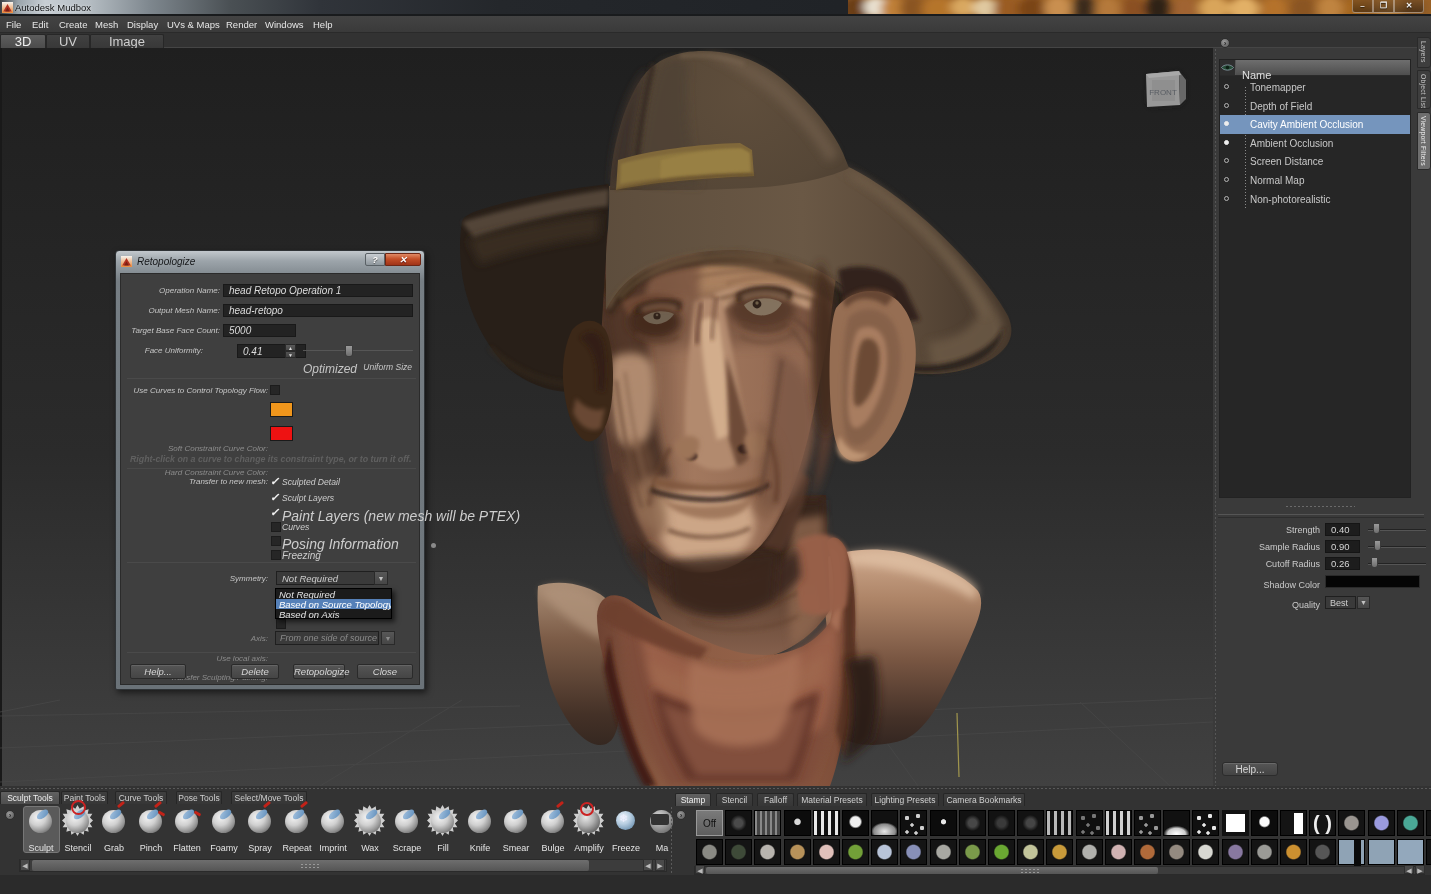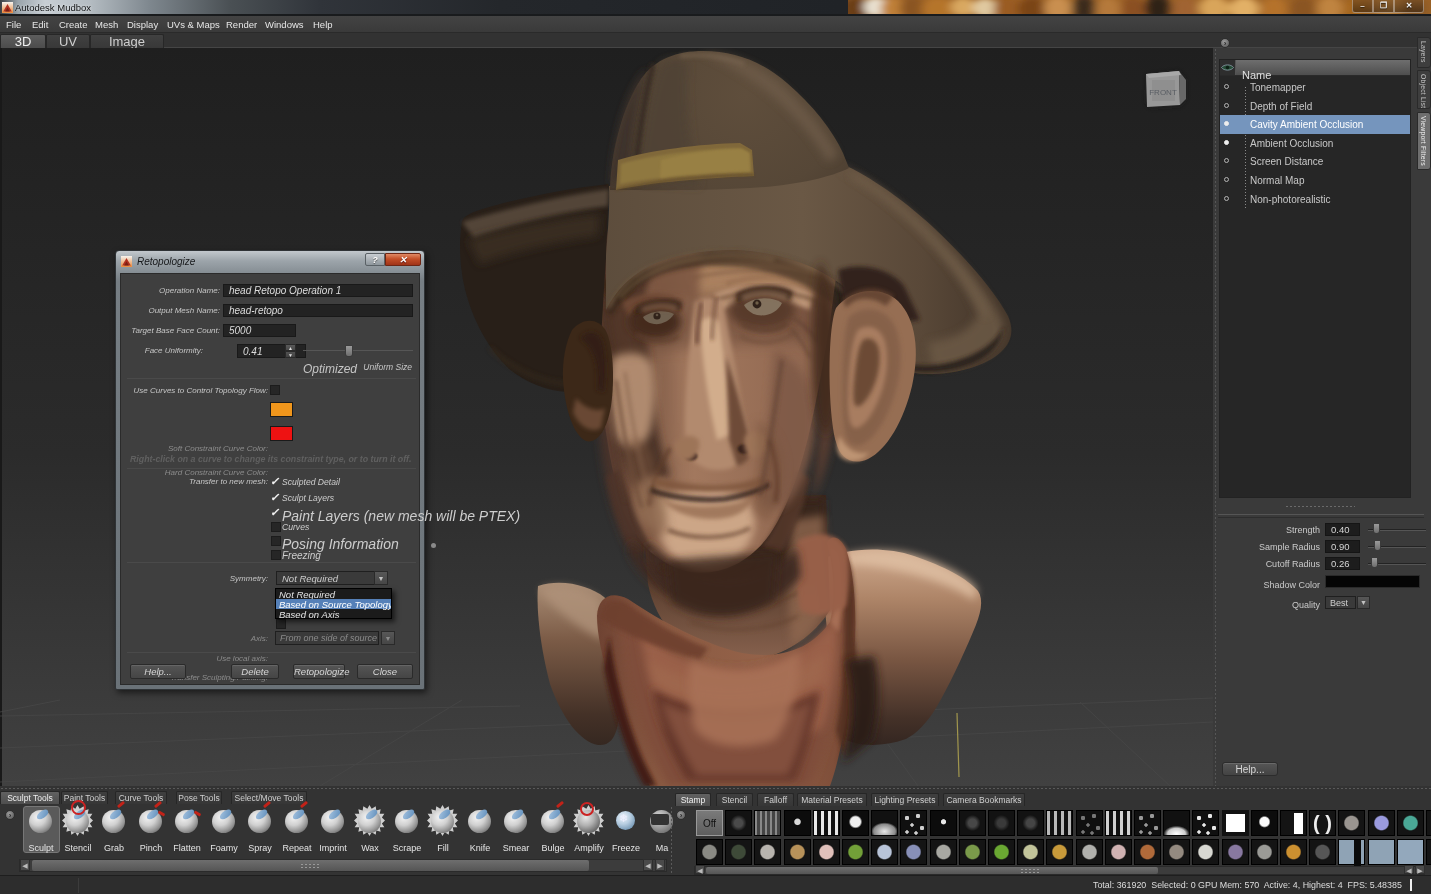--- a/index.html
+++ b/index.html
@@ -688,25 +688,20 @@
       <div class="thumb" style="left:1368px;top:53px;background:#8fa3b5"></div>
       <div class="thumb" style="left:1397px;top:53px;background:#93a8bc"></div>
       <div class="thumb" style="left:1426px;top:53px;background:radial-gradient(circle 11px at 50% 50%,#c89040 60%,#141414 72%)"></div>
       <div class="scroll" style="left:694px;top:80px;width:731px;height:9px"></div>
       <div class="sarrow" style="left:695px;top:79px;height:9px;line-height:9px">◀</div>
       <div class="sthumb" style="left:706px;top:81px;width:452px;height:7px"></div>
       <div style="position:absolute;left:1020px;top:82px;width:20px;height:5px;background-image:radial-gradient(circle,#999 35%,transparent 40%);background-size:4px 3px"></div>
       <div class="sarrow" style="left:1404px;top:79px;height:9px;line-height:9px">◀</div>
       <div class="sarrow" style="left:1415px;top:79px;height:9px;line-height:9px">▶</div>
     </div>
-<div id="statusbar" class="abs">
-      <div style="position:absolute;left:78px;top:2px;width:1px;height:15px;background:#1c1c1c;border-right:1px solid #3c3c3c"></div>
-      <div style="position:absolute;left:1093px;top:4px;font-size:8.9px;white-space:nowrap">Total: 361920&nbsp; Selected: 0 GPU Mem: 570&nbsp; Active: 4, Highest: 4&nbsp; FPS: 5.48385</div>
-      <div style="position:absolute;left:1410px;top:3px;width:2px;height:12px;background:#f0f0f0"></div>
-    </div>
 <div id="dialog" class="abs">
       <div id="dlgtitle">
         <svg width="11" height="11" viewBox="0 0 11 11" style="position:absolute;left:5px;top:5px">
           <defs>
             <linearGradient id="mbg2" x1="0" y1="0" x2="0" y2="1">
               <stop offset="0" stop-color="#f7f3ee"></stop>
               <stop offset="1" stop-color="#e98a3c"></stop>
             </linearGradient>
           </defs>
           <rect width="11" height="11" fill="url(#mbg2)"></rect>

